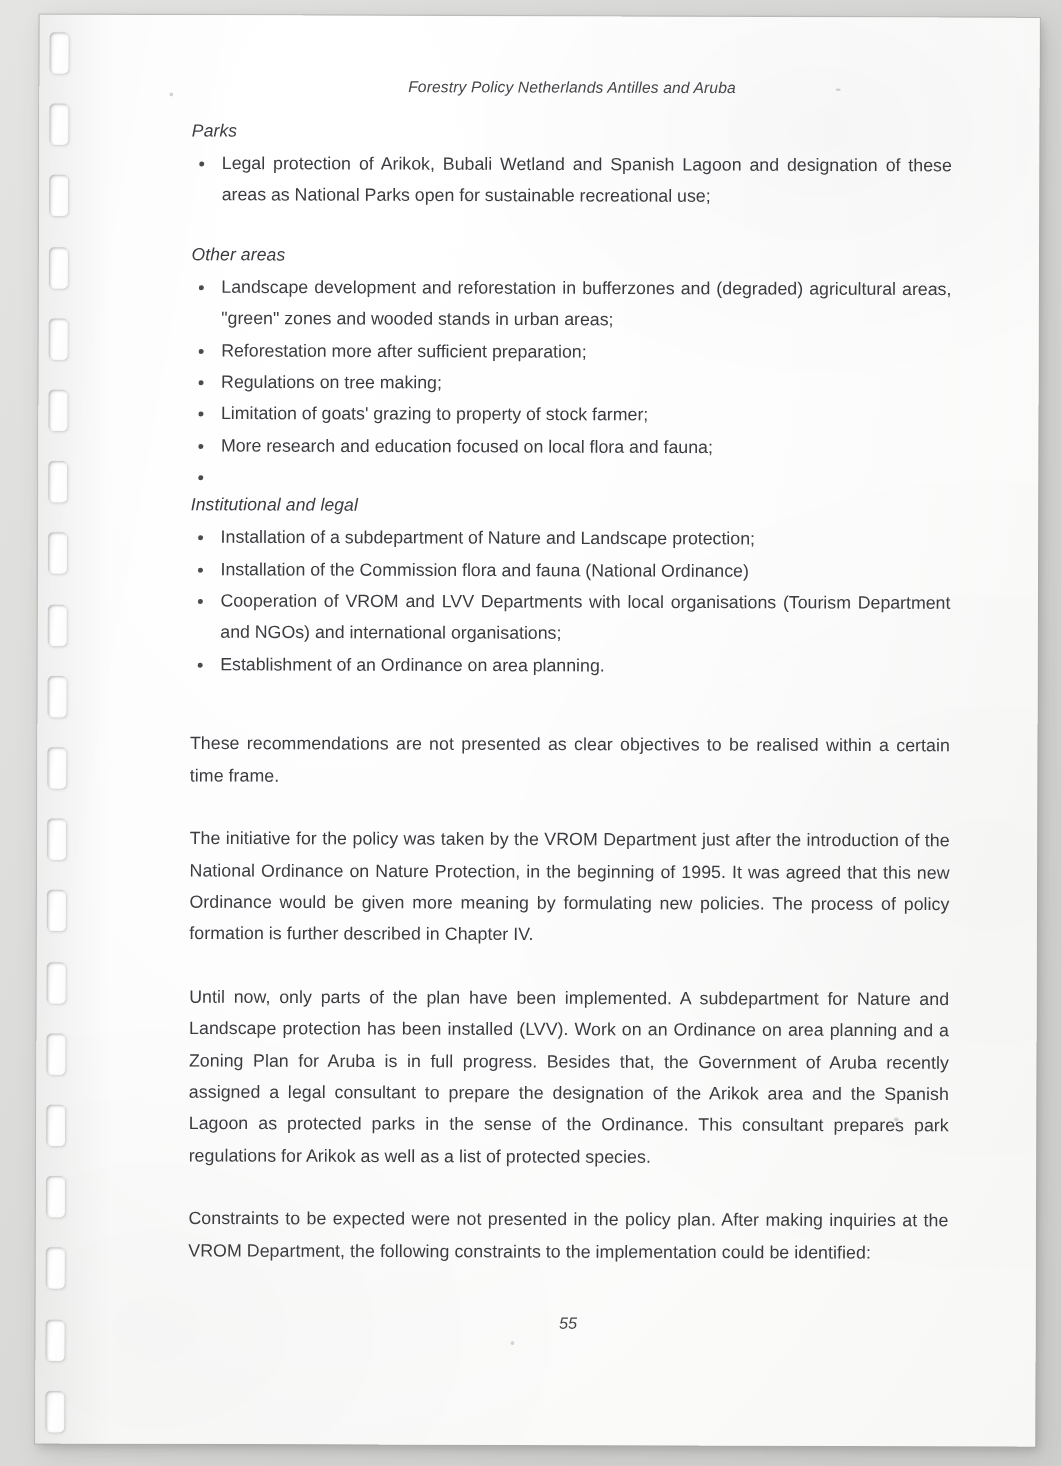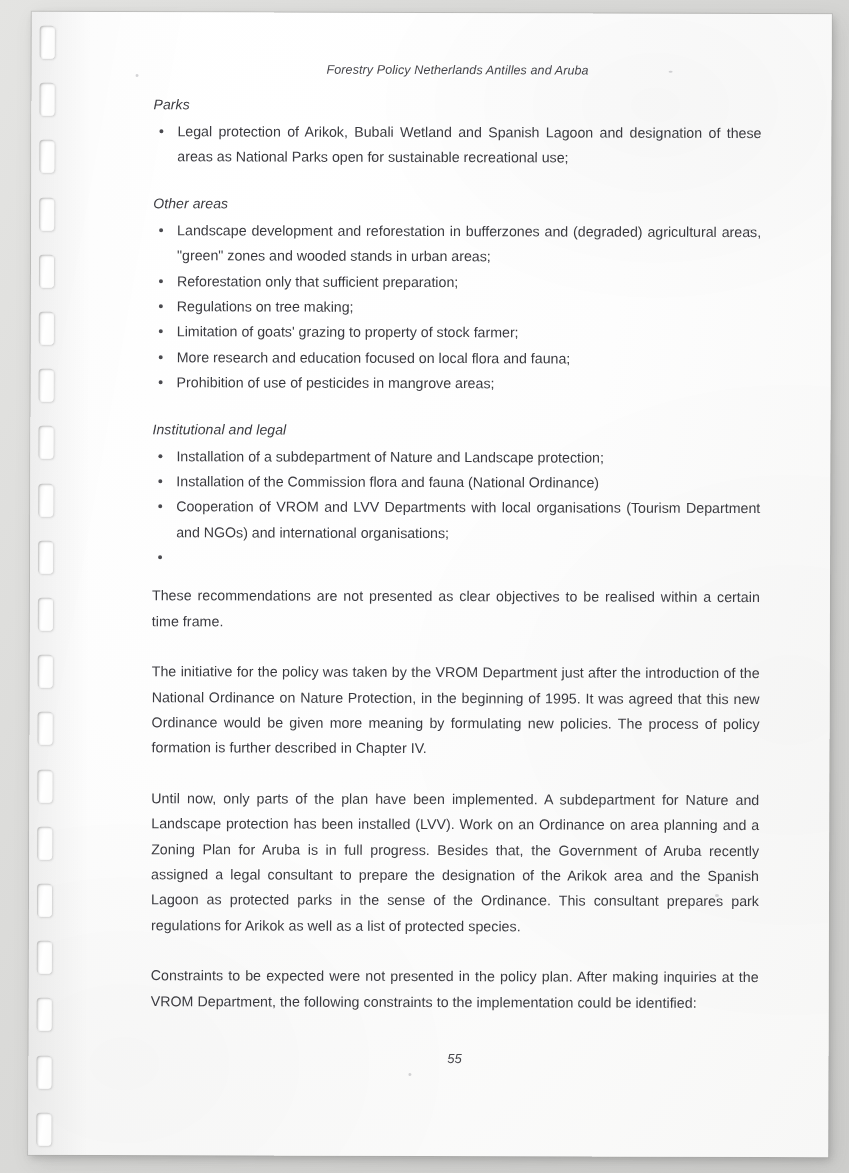--- a/index.html
+++ b/index.html
@@ -216,37 +216,36 @@
 
     <div class="section">
       <div class="section-heading">Other areas</div>
       <ul class="bullets">
         <li>
           <span class="bullet-dot"></span>
           <span>Landscape development and reforestation in bufferzones and (degraded) agricultural areas, "green" zones and wooded stands in urban areas;</span>
         </li>
         <li>
           <span class="bullet-dot"></span>
-          <span>Reforestation only that sufficient preparation;</span>
+          <span>Reforestation more after sufficient preparation;</span>
         </li>
         <li>
           <span class="bullet-dot"></span>
           <span>Regulations on tree making;</span>
         </li>
         <li>
           <span class="bullet-dot"></span>
           <span>Limitation of goats' grazing to property of stock farmer;</span>
         </li>
         <li>
           <span class="bullet-dot"></span>
           <span>More research and education focused on local flora and fauna;</span>
         </li>
         <li>
           <span class="bullet-dot"></span>
-          <span>Prohibition of use of pesticides in mangrove areas;</span>
         </li>
       </ul>
     </div>
 
     <div class="gap-md"></div>
 
     <div class="section">
       <div class="section-heading">Institutional and legal</div>
       <ul class="bullets">
         <li>
@@ -256,20 +255,21 @@
         <li>
           <span class="bullet-dot"></span>
           <span>Installation of the Commission flora and fauna (National Ordinance)</span>
         </li>
         <li>
           <span class="bullet-dot"></span>
           <span>Cooperation of VROM and LVV Departments with local organisations (Tourism Department and NGOs) and  international organisations;</span>
         </li>
         <li>
           <span class="bullet-dot"></span>
+          <span>Establishment of an Ordinance on area planning.</span>
         </li>
       </ul>
     </div>
 
     <div class="gap-lg"></div>
 
     <p class="body-para">These recommendations are not presented as clear objectives to be realised within a certain time frame.</p>
 
     <div class="gap-md"></div>
 

